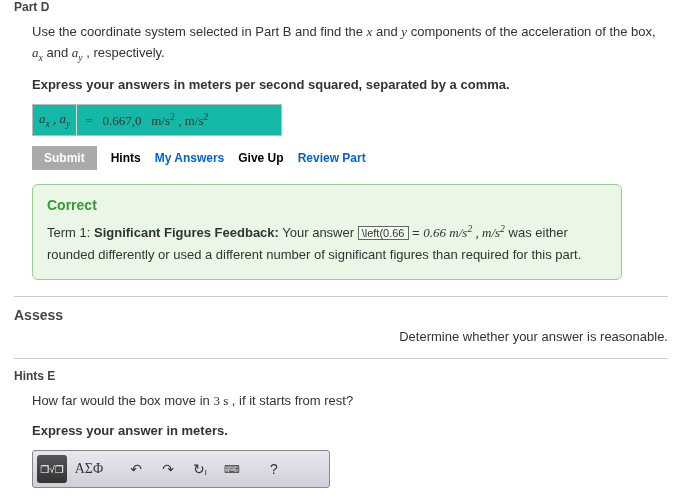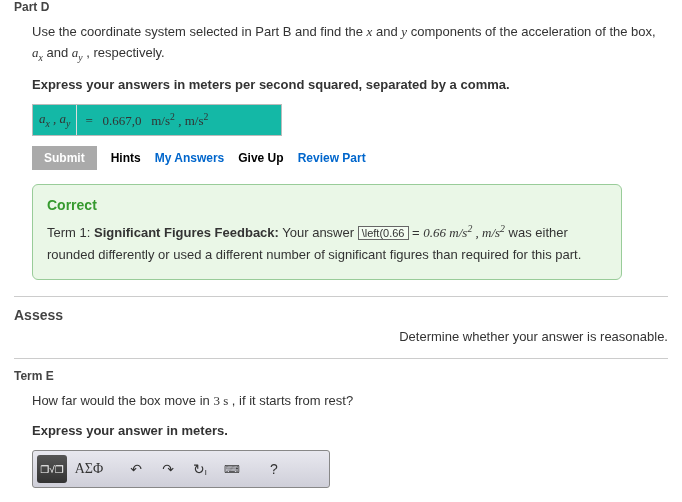--- a/index.html
+++ b/index.html
@@ -189,21 +189,21 @@
     </div>
   </div>
 
   <hr class="sep">
 
   <div class="assess-header">Assess</div>
   <div class="assess-text">Determine whether your answer is reasonable.</div>
 
   <hr class="sep">
 
-  <div class="part-header">Term E</div>
+  <div class="part-header">Hints E</div>
 
   <div class="question-text">
     <span>How far would the box move in </span><span class="serif">3 s</span><span> , if it starts from rest?</span>
   </div>
 
   <div class="instruction">Express your answer in meters.</div>
 
   <div class="toolbar">
     <div class="tb-btn active" style="font-size:10px;">❐√❐</div>
     <div class="tb-btn wide">ΑΣΦ</div>

